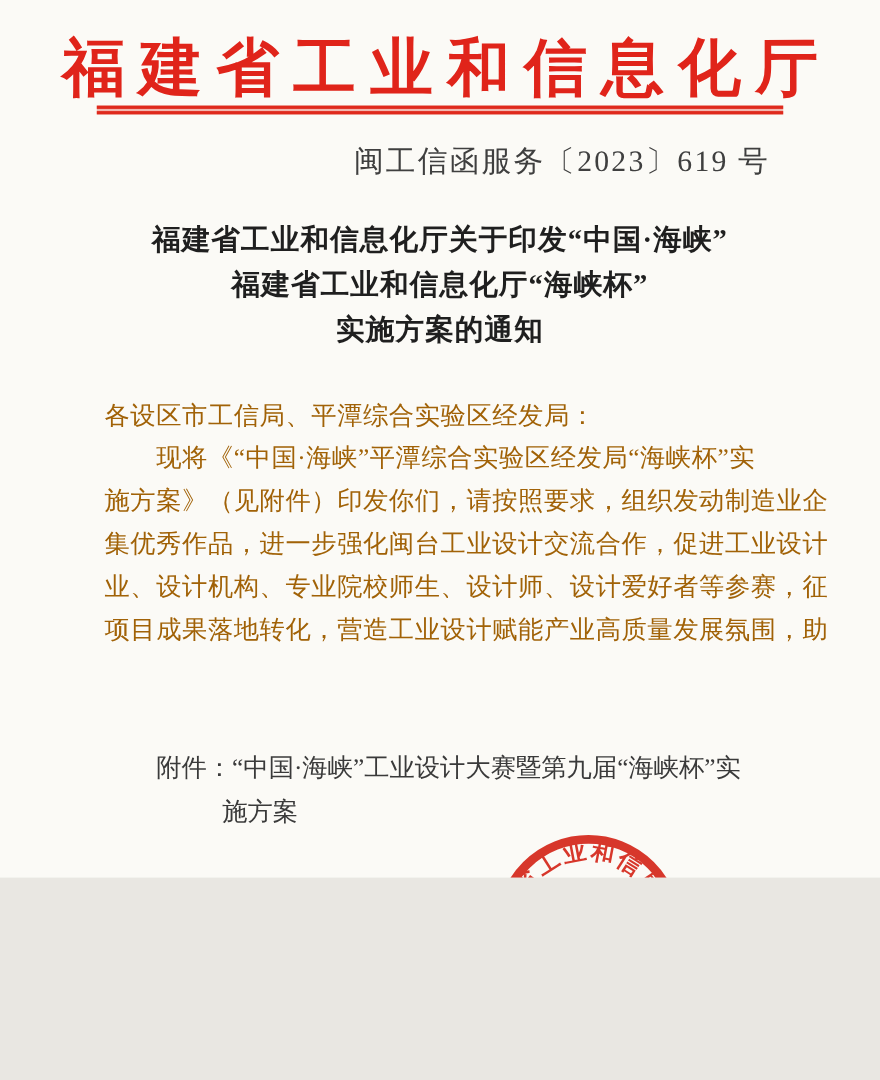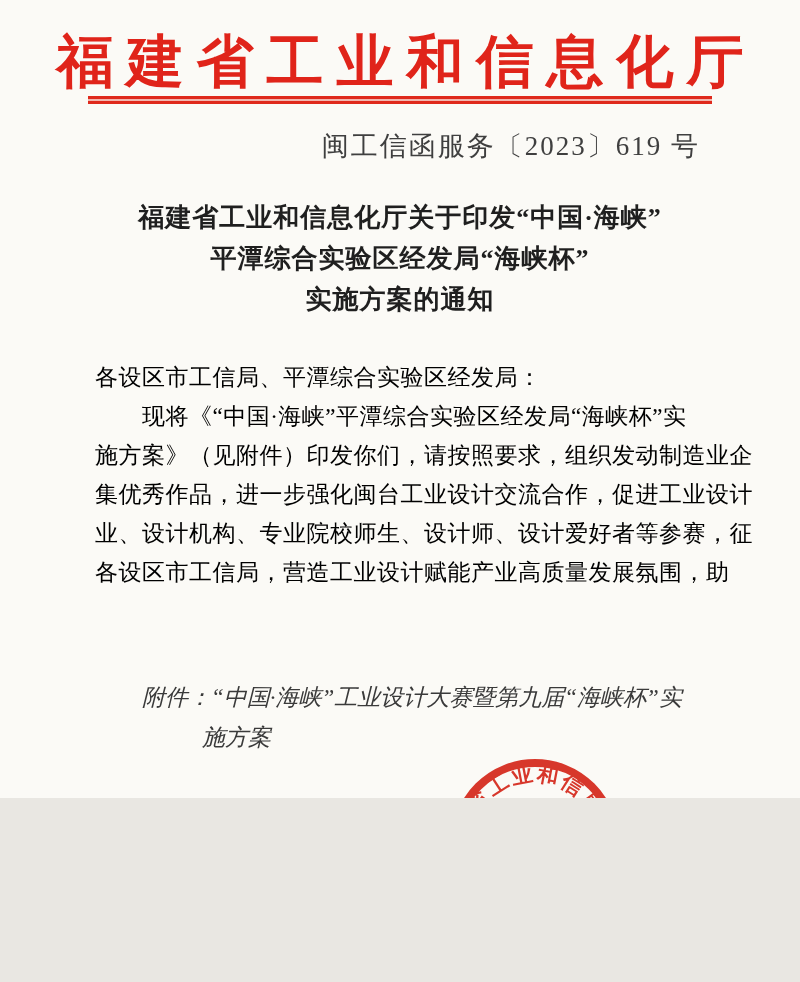--- a/index.html
+++ b/index.html
@@ -39,32 +39,31 @@
   .notice-title {
     position:absolute; top:197px; left:0; width:100%;
     text-align:center;
     font-size:26px; font-weight:bold;
     color:#1f1f1f;
     line-height:41px;
     letter-spacing:1px;
   }
   .body-text {
     position:absolute; top:358px; left:95px; width:616px;
-    font-size:23px; color:#000000;
+    font-size:23px; color:#a16207;
     line-height:39px;
     letter-spacing:0.5px;
     white-space:nowrap;
   }
   .body-text .indent { padding-left:47px; }
   .attachment {
     position:absolute; top:678px; left:142px;
     font-size:23px; color:#3a3a3a;
     line-height:40px;
     white-space:nowrap;
-    font-style:italic;
   }
   .attachment .att-line2 { padding-left:60px; }
   .signature-agency {
     position:absolute; top:845px; left:425px; width:230px;
     text-align:center;
     font-size:22px; color:#383838;
     white-space:nowrap;
   }
   .signature-date {
     position:absolute; top:888px; left:458px; width:190px;
@@ -89,31 +88,31 @@
 <div class="page">
 
   <div class="letterhead">福建省工业和信息化厅</div>
 
   <div class="rule top-rule"></div>
 
   <div class="doc-number">闽工信函服务〔2023〕619 号</div>
 
   <div class="notice-title">
     <div>福建省工业和信息化厅关于印发“中国·海峡”</div>
-    <div>平潭综合实验区经发局“海峡杯”</div>
+    <div>福建省工业和信息化厅“海峡杯”</div>
     <div>实施方案的通知</div>
   </div>
 
   <div class="body-text">
     <div>各设区市工信局、平潭综合实验区经发局：</div>
     <div class="indent">现将《“中国·海峡”平潭综合实验区经发局“海峡杯”实</div>
     <div>施方案》（见附件）印发你们，请按照要求，组织发动制造业企</div>
     <div>集优秀作品，进一步强化闽台工业设计交流合作，促进工业设计</div>
     <div>业、设计机构、专业院校师生、设计师、设计爱好者等参赛，征</div>
-    <div>各设区市工信局，营造工业设计赋能产业高质量发展氛围，助</div>
+    <div>项目成果落地转化，营造工业设计赋能产业高质量发展氛围，助</div>
   </div>
 
   <div class="attachment">
     <div>附件：“中国·海峡”工业设计大赛暨第九届“海峡杯”实</div>
     <div class="att-line2">施方案</div>
   </div>
 
   <div class="signature-agency">福建省工业和信息化厅</div>
 
   <div class="signature-date">2023 年 12 月 8 日</div>

